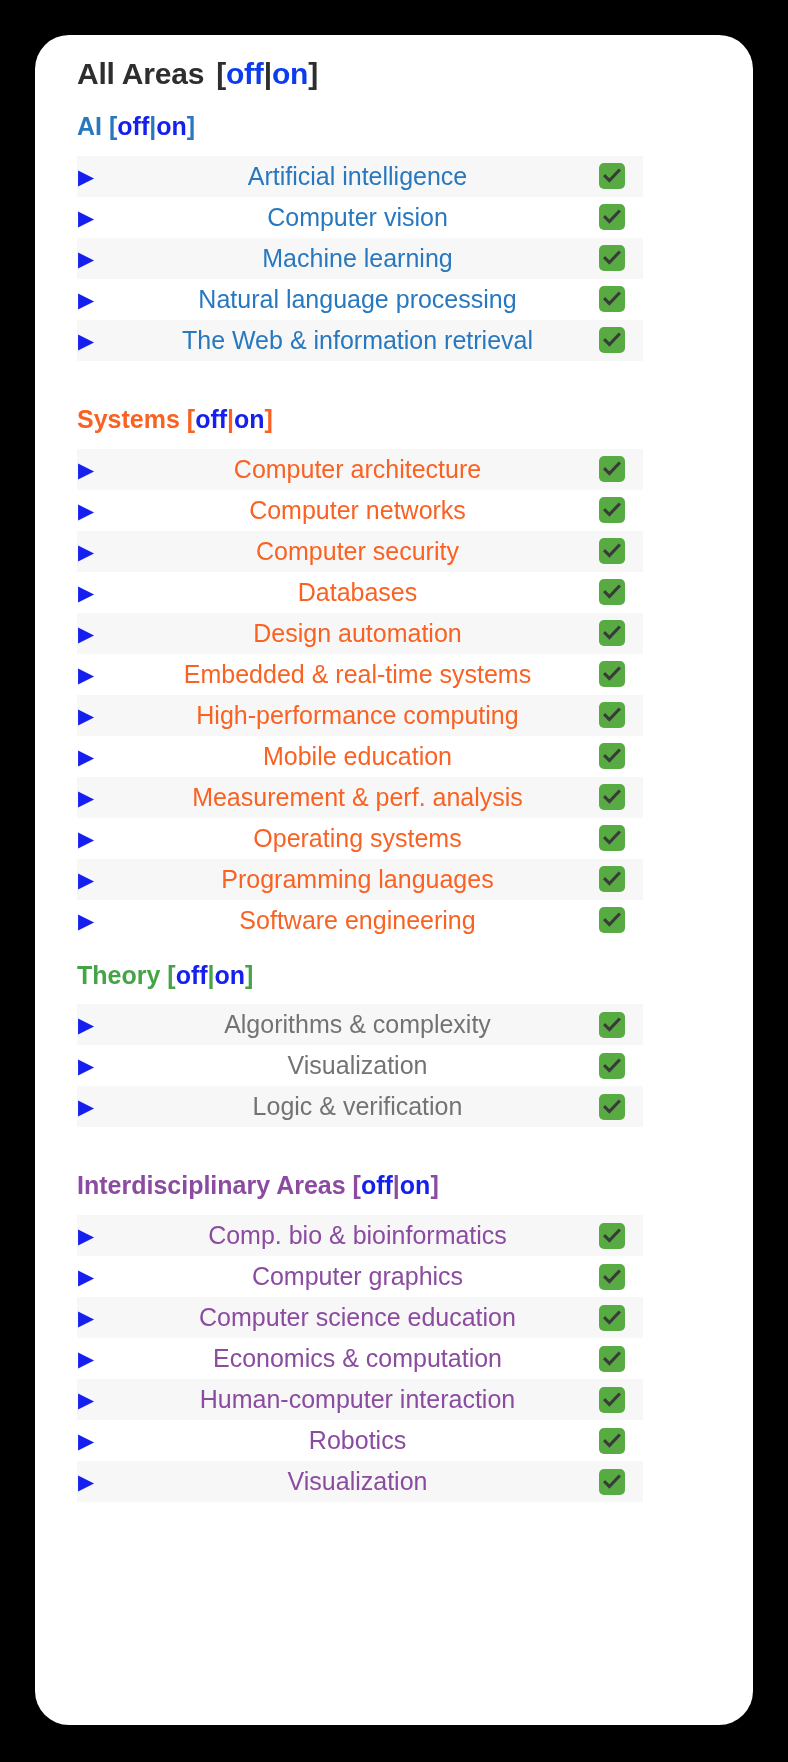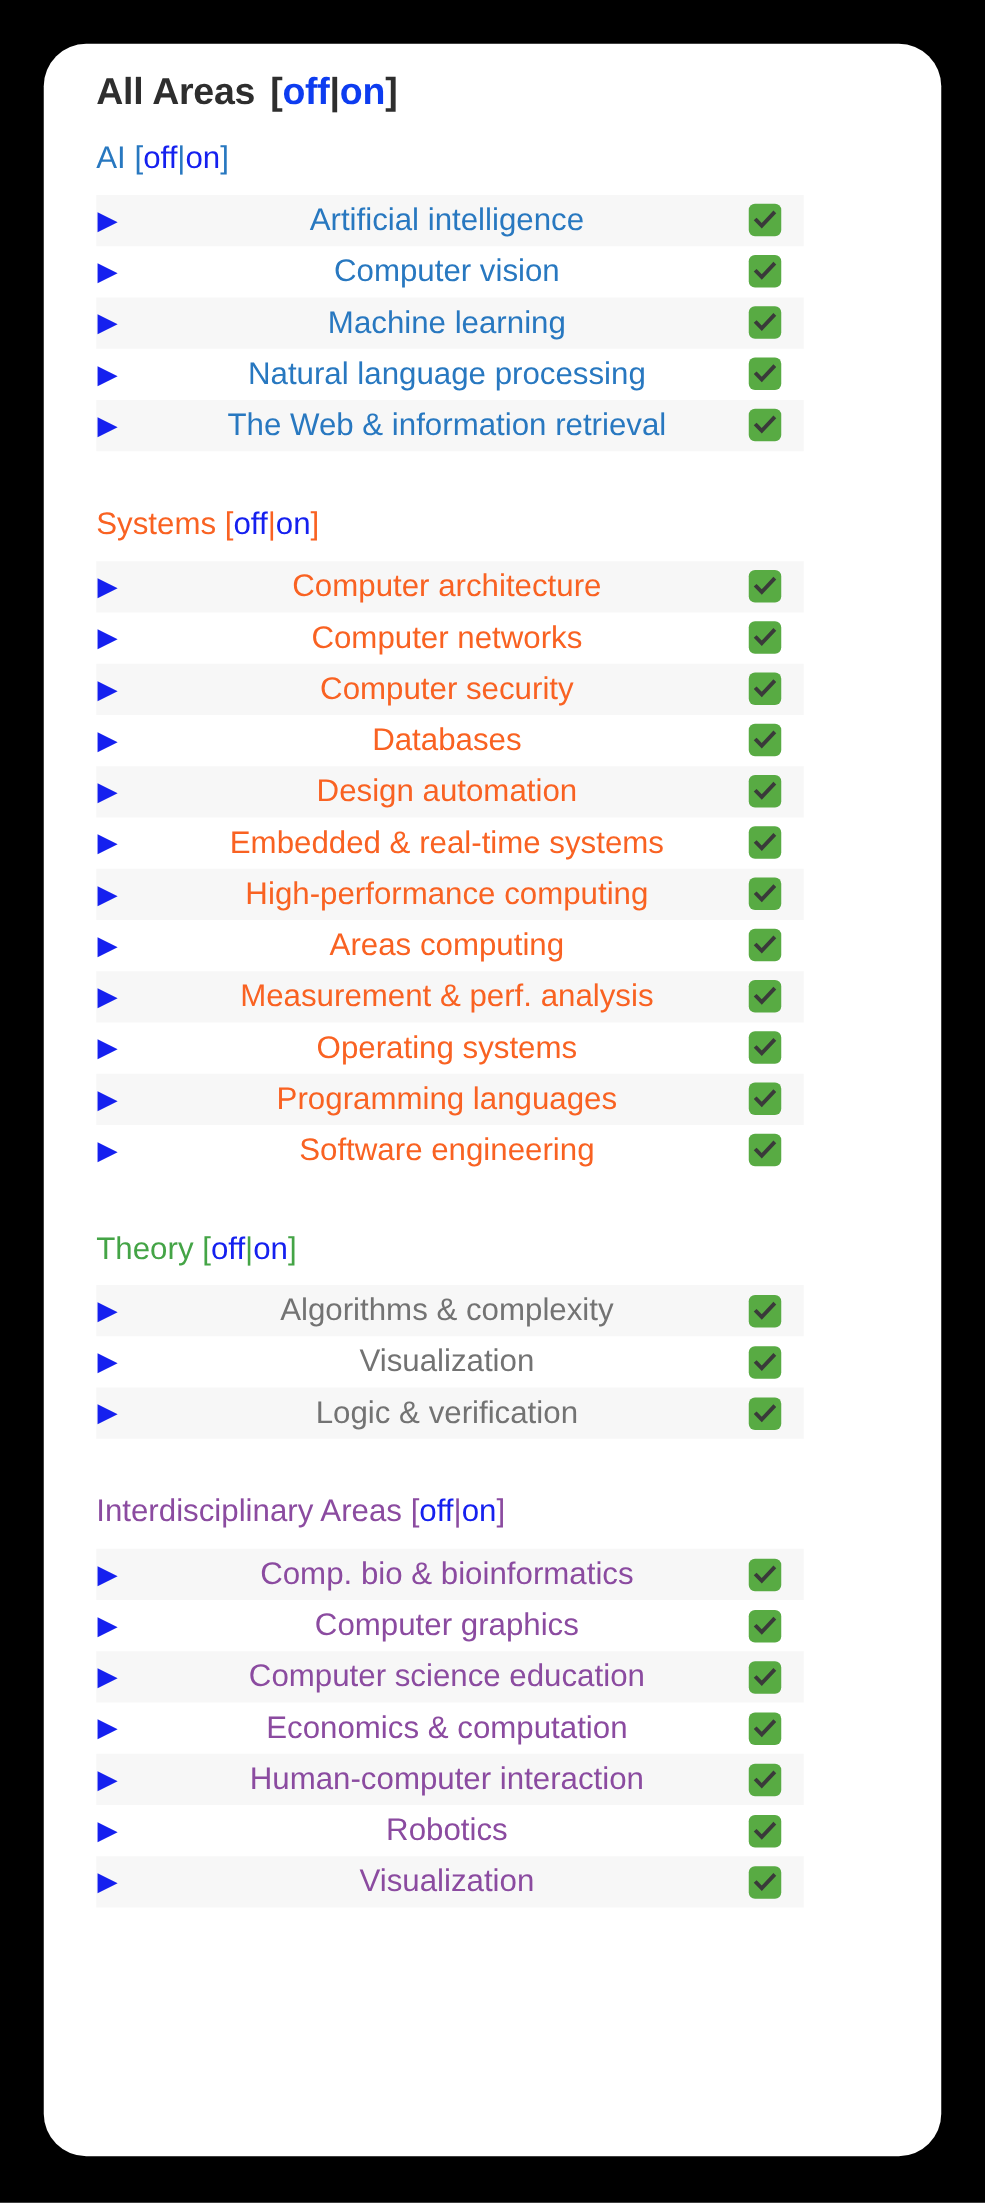--- a/index.html
+++ b/index.html
@@ -43,42 +43,42 @@
     white-space: nowrap;
   }
   .master-header .gap { display: inline-block; width: 12px; }
   .master-header .bracket { color: #2e2e2e; }
   .master-header .lnk { color: #0d3cf0; }
   .master-header .pipe { color: #2e2e2e; font-weight: bold; }
 
   
   .group-header {
     font-size: 25px;
-    font-weight: normal;
+    font-weight: bold;
     line-height: 1.15;
     white-space: nowrap;
     margin: 0;
   }
   .group-header .lnk { color: #1520ef; }
   .grp-ai .group-header,
   .grp-ai .group-header .bracket,
   .grp-ai .group-header .pipe { color: #2878c0; }
   .grp-systems .group-header,
   .grp-systems .group-header .bracket,
   .grp-systems .group-header .pipe { color: #f96222; }
   .grp-theory .group-header,
   .grp-theory .group-header .bracket,
   .grp-theory .group-header .pipe { color: #44a446; }
   .grp-inter .group-header,
   .grp-inter .group-header .bracket,
   .grp-inter .group-header .pipe { color: #8b4ba0; }
 
   .grp-ai    { margin-top: 20px; }
   .grp-systems { margin-top: 44px; }
-  .grp-theory  { margin-top: 44px; }
+  .grp-theory  { margin-top: 20px; }
   .grp-inter   { margin-top: 44px; }
 
   
   .rows {
     margin-top: 15px;
     width: 566px;
   }
   .row {
     position: relative;
     height: 41px;
@@ -243,21 +243,21 @@
               <span class="tri">▶</span>
               <span class="row-label">High-performance computing</span>
               <span class="cb">
                 <svg width="20" height="20" viewBox="0 0 20 20">
                   <path d="M3.2 10.3 L7.4 14.6 L16.8 4.6" fill="none" stroke="#3a3a3a" stroke-width="3.1" stroke-linecap="square" stroke-linejoin="miter"></path>
                 </svg>
               </span>
             </div>
             <div class="row">
               <span class="tri">▶</span>
-              <span class="row-label">Areas computing</span>
+              <span class="row-label">Mobile education</span>
               <span class="cb">
                 <svg width="20" height="20" viewBox="0 0 20 20">
                   <path d="M3.2 10.3 L7.4 14.6 L16.8 4.6" fill="none" stroke="#3a3a3a" stroke-width="3.1" stroke-linecap="square" stroke-linejoin="miter"></path>
                 </svg>
               </span>
             </div>
             <div class="row stripe">
               <span class="tri">▶</span>
               <span class="row-label">Measurement &amp; perf. analysis</span>
               <span class="cb">

